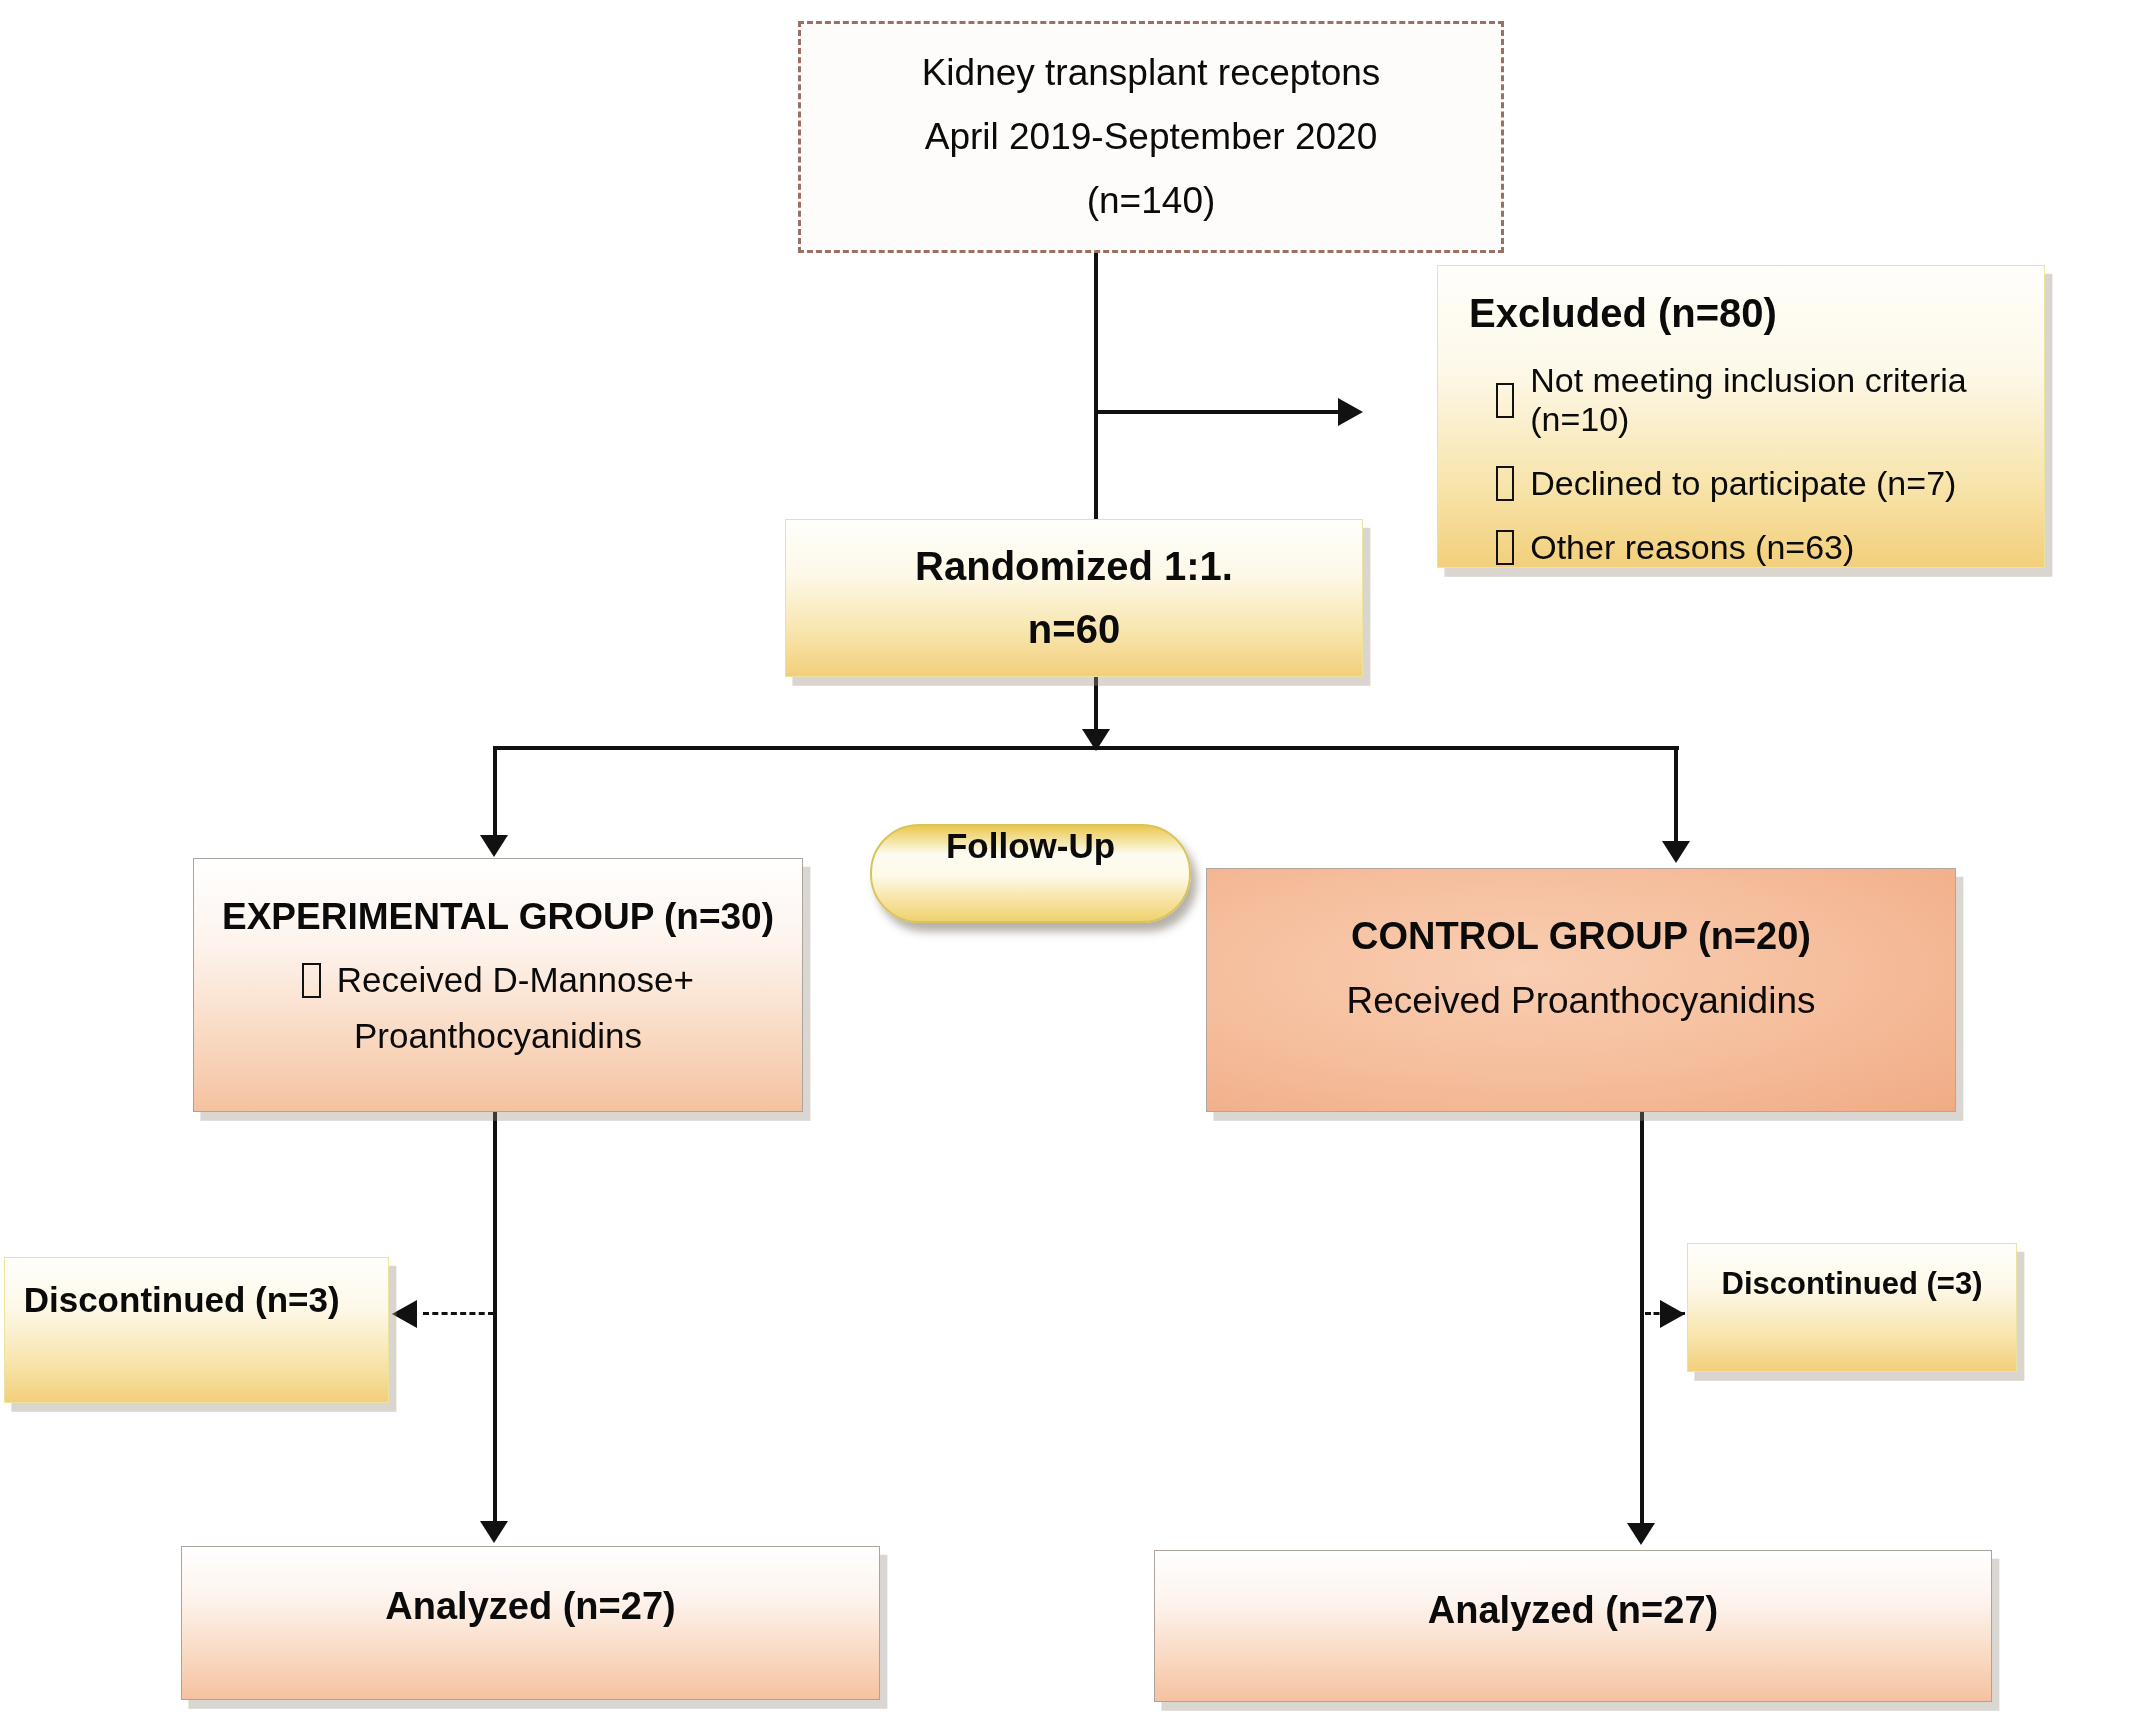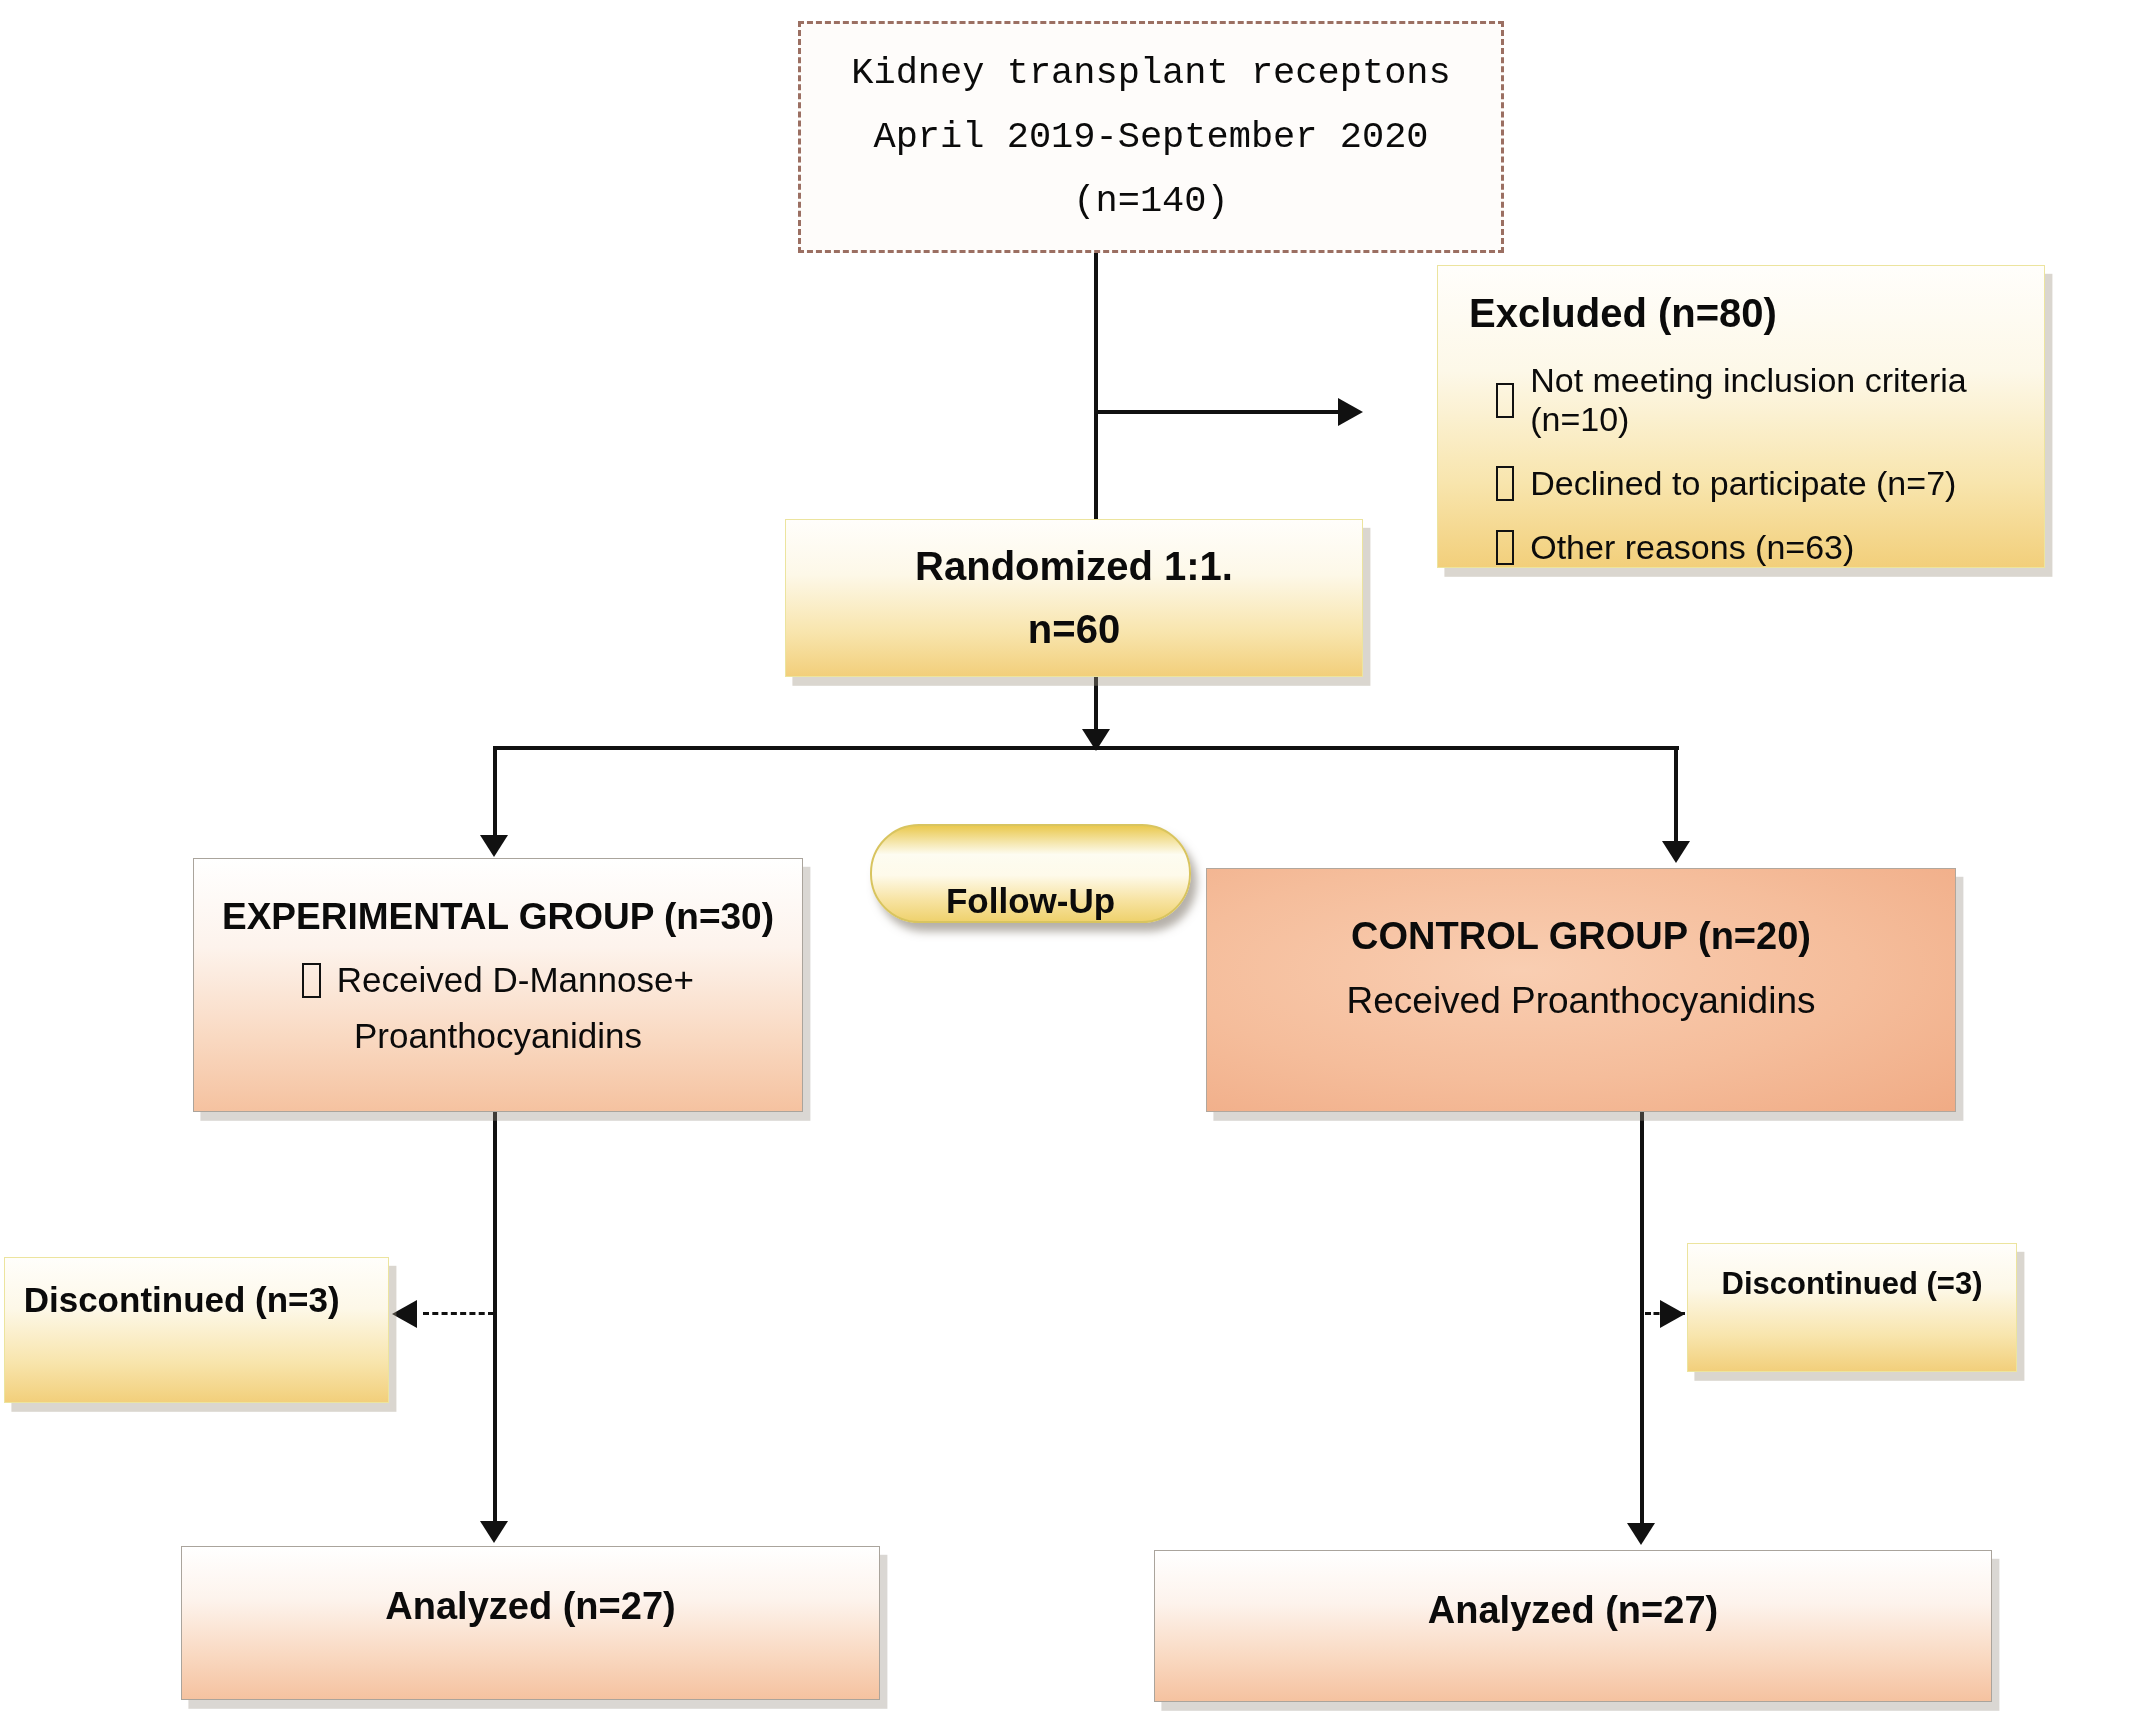--- a/index.html
+++ b/index.html
@@ -26,21 +26,21 @@
   .controlfill{
     background:radial-gradient(ellipse at 42% 42%,#f9ceb2 0%,#f5bd9b 55%,#f0ab85 100%);
     border:1.5px solid #b1a79d;
     box-shadow:7.4px 8.8px 0 rgba(150,140,128,0.35);
   }
   .pill{
     border-radius:49px;
     background:linear-gradient(180deg,#eac94f 0%,#fdfcf1 30%,#fefaea 52%,#f7e3a2 78%,#efd26e 100%);
     border:2.2px solid #d8c45f;
     box-shadow:5.9px 8.8px 8.8px rgba(110,100,85,0.5);
-    display:flex; align-items:flex-end; justify-content:center;
+    display:flex; align-items:flex-start; justify-content:center;
     z-index:6;
   }
   
   .line{background:#111; z-index:1;}
   .dash-h{border-top:3.7px dashed #111; z-index:1;}
   .ah-down{width:0;height:0;border-left:14px solid transparent;border-right:14px solid transparent;border-top:22px solid #111;z-index:2;}
   .ah-right{width:0;height:0;border-top:14px solid transparent;border-bottom:14px solid transparent;border-left:25px solid #111;z-index:2;}
   .ah-left{width:0;height:0;border-top:14px solid transparent;border-bottom:14px solid transparent;border-right:25px solid #111;z-index:2;}
   
   .center{display:flex;flex-direction:column;align-items:center;}
@@ -82,21 +82,21 @@
 
   <div class="abs dash-h" style="left:423px;top:1312px;width:71px;"></div>
   <div class="abs ah-left" style="left:392px;top:1300px;"></div>
 
   <div class="abs line" style="left:1640px;top:1112px;width:3.7px;height:412px;"></div>
   <div class="abs ah-down" style="left:1627px;top:1523px;"></div>
 
   <div class="abs dash-h" style="left:1645px;top:1312px;width:40px;"></div>
   <div class="abs ah-right" style="left:1660px;top:1300px;"></div>
 
-  <div class="abs dashedbox center zbox" style="left:798px;top:20.6px;width:706px;height:232px;justify-content:space-evenly;padding:5.9px 7.4px;text-align:center;font-family:Liberation Mono, monospace;">
+  <div class="abs dashedbox center zbox" style="left:798px;top:20.6px;width:706px;height:232px;justify-content:space-evenly;padding:5.9px 7.4px;text-align:center;">
     <div class="t-enroll">Kidney transplant receptons</div>
     <div class="t-enroll">April 2019-September 2020</div>
     <div class="t-enroll">(n=140)</div>
   </div>
 
   <div class="abs yellow zbox" style="left:1437px;top:265px;width:608px;height:303px;padding:25px 31px;">
     <div class="b54">Excluded (n=80)</div>
     <div style="padding-left:26.5px;margin-top:17.6px;">
       <div class="ex-item">
         <span class="tofu"></span>

